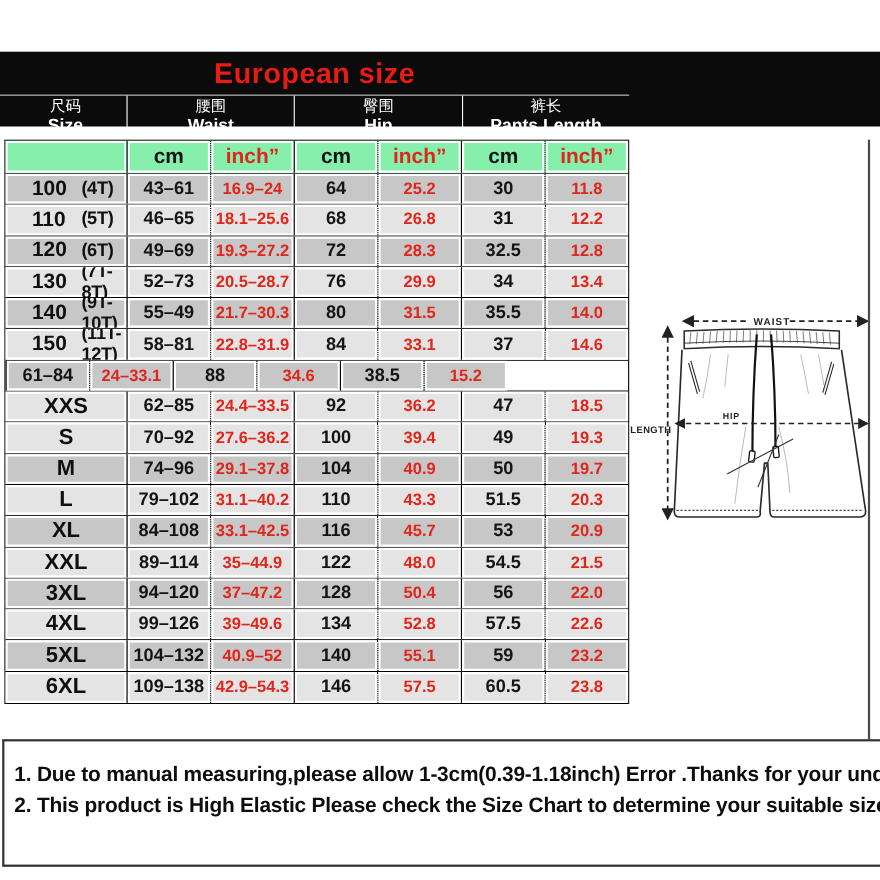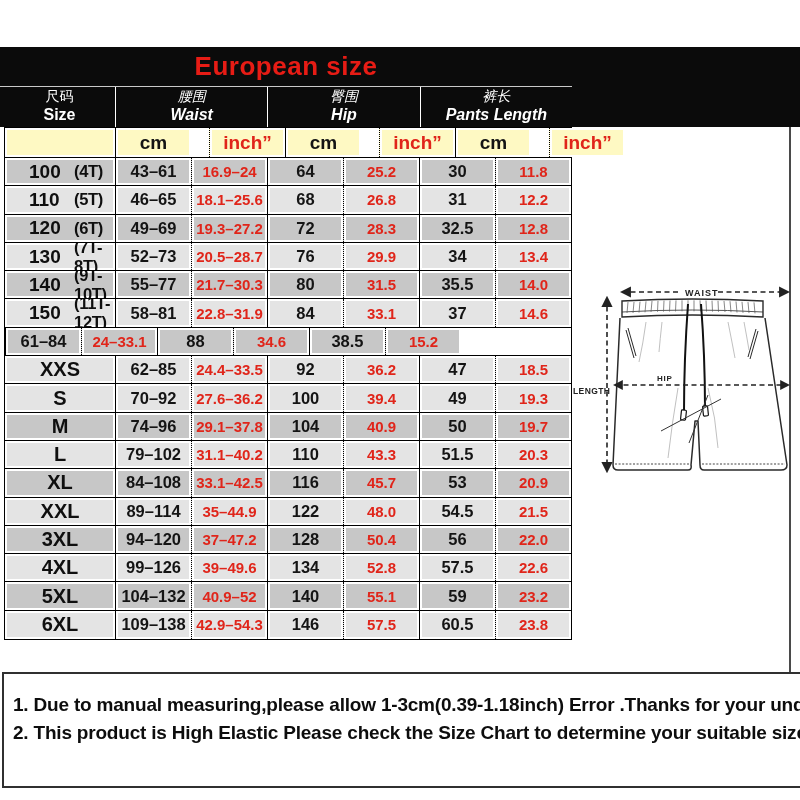--- a/index.html
+++ b/index.html
@@ -1,51 +1,51 @@
 <!DOCTYPE html>
 <html><head>
 <meta charset="utf-8">
 <style>
   html,body{margin:0;padding:0;background:#fff;}
   .page{position:relative;width:800px;height:800px;background:#fff;overflow:hidden;
         font-family:"Liberation Sans","DejaVu Sans",sans-serif;}
 
   
-  .band{position:absolute;left:0;top:47px;width:800px;height:80px;background:#0b0b0b;}
+  .band{position:absolute;left:0;top:47px;width:800px;height:68px;background:#0b0b0b;}
   .chart-title{position:absolute;left:0;top:4px;width:572px;text-align:center;
                font-size:26px;font-weight:bold;color:#e71c15;letter-spacing:0.5px;}
   .title-underline{position:absolute;left:0;top:39px;width:572px;height:1px;background:#c9c9c9;}
   .groups{position:absolute;left:4px;top:40px;width:568px;height:40px;display:flex;}
   .group{display:flex;flex-direction:column;align-items:center;justify-content:center;
          box-sizing:border-box;color:#fff;}
   .group + .group{border-left:1px solid #fff;}
   .g-size{flex:0 0 111px;}
-  .g-other{flex:1 1 0;font-style:italic;}
+  .g-other{flex:1 1 0;}
   .g-zh{font-size:14px;line-height:16px;}
   .g-en{font-size:16px;font-weight:bold;line-height:22px;}
 
   
   .size-table{position:absolute;left:4px;top:127px;width:568px;box-sizing:border-box;
               border:1px solid #000;background:#fff;}
   .trow{display:flex;height:28.3px;box-sizing:border-box;border-bottom:1px solid #000;}
   .trow.sub{height:30px;}
   .trow:last-child{border-bottom:none;}
   .cell{box-sizing:border-box;display:flex;align-items:center;justify-content:center;
         box-shadow:inset 0 0 0 2px #fff;overflow:hidden;}
   .w-size{flex:0 0 110px;}
   .w-num{flex:0 0 76px;}
   .b-solid{border-left:1px solid #000;}
   .b-dot{border-left:1px dotted #000;}
-  .sub .cell{background:#fef9c3;}
+  .sub .cell{background:#86efac;}
   .dark .cell{background:#c7c7c7;}
   .light .cell{background:#e4e4e4;}
   .t-black{color:#141414;font-size:16.5px;font-weight:bold;}
   .t-red{color:#e0251a;font-size:15px;font-weight:bold;}
   .u-cm{color:#141414;font-size:19px;font-weight:bold;}
-  .u-in{color:#e0251a;font-size:19px;font-weight:bold;margin-left:18px;}
+  .u-in{color:#e0251a;font-size:19px;font-weight:bold;}
   .size-cell{font-size:20px;font-weight:bold;color:#0f0f0f;}
   .size-cell.kid{justify-content:flex-start;padding-left:24px;}
   .knum{display:inline-block;min-width:40px;font-size:19px;}
   .ktag{margin-left:5px;font-size:16.5px;letter-spacing:-0.3px;}
 
   
   .right-frame{position:absolute;left:789px;top:127px;width:2px;height:545px;background:#4a4a4a;}
 
   
   .diagram{position:absolute;left:558px;top:238px;width:244px;height:250px;}
@@ -143,21 +143,21 @@
           <div class="cell w-num b-solid t-black">76</div>
           <div class="cell w-num b-dot t-red">29.9</div>
           <div class="cell w-num b-solid t-black">34</div>
           <div class="cell w-num b-dot t-red">13.4</div>
         </div>
         <div class="trow dark">
           <div class="cell w-size size-cell kid">
             <span class="knum">140</span>
             <span class="ktag">(9T-10T)</span>
           </div>
-          <div class="cell w-num b-solid t-black">55–77</div>
+          <div class="cell w-num b-solid t-black">55–49</div>
           <div class="cell w-num b-dot t-red">21.7–30.3</div>
           <div class="cell w-num b-solid t-black">80</div>
           <div class="cell w-num b-dot t-red">31.5</div>
           <div class="cell w-num b-solid t-black">35.5</div>
           <div class="cell w-num b-dot t-red">14.0</div>
         </div>
         <div class="trow light">
           <div class="cell w-size size-cell kid">
             <span class="knum">150</span>
             <span class="ktag">(11T-12T)</span>

